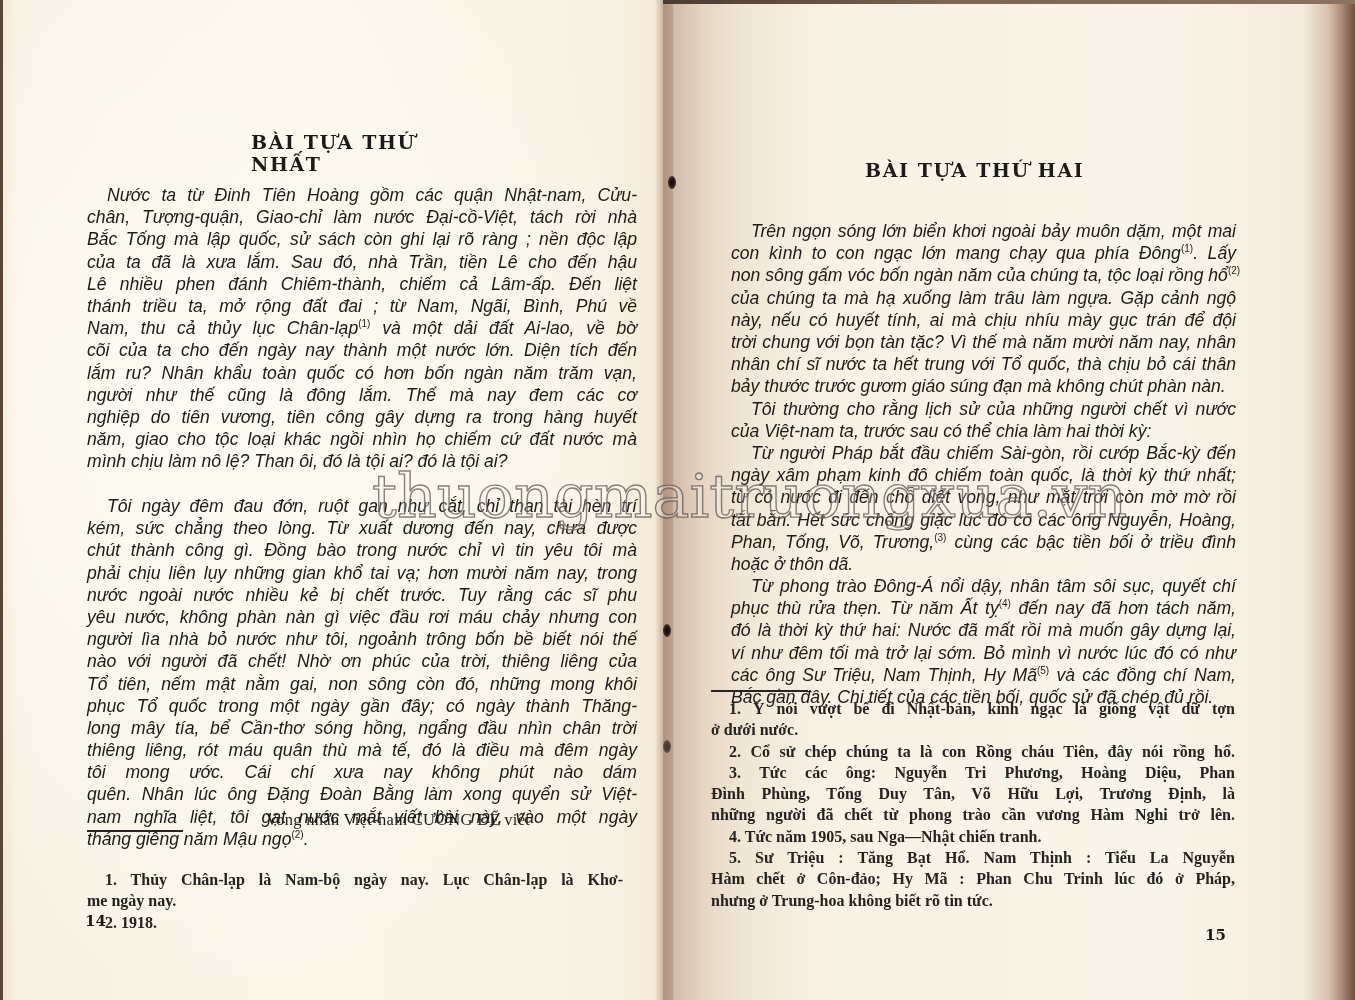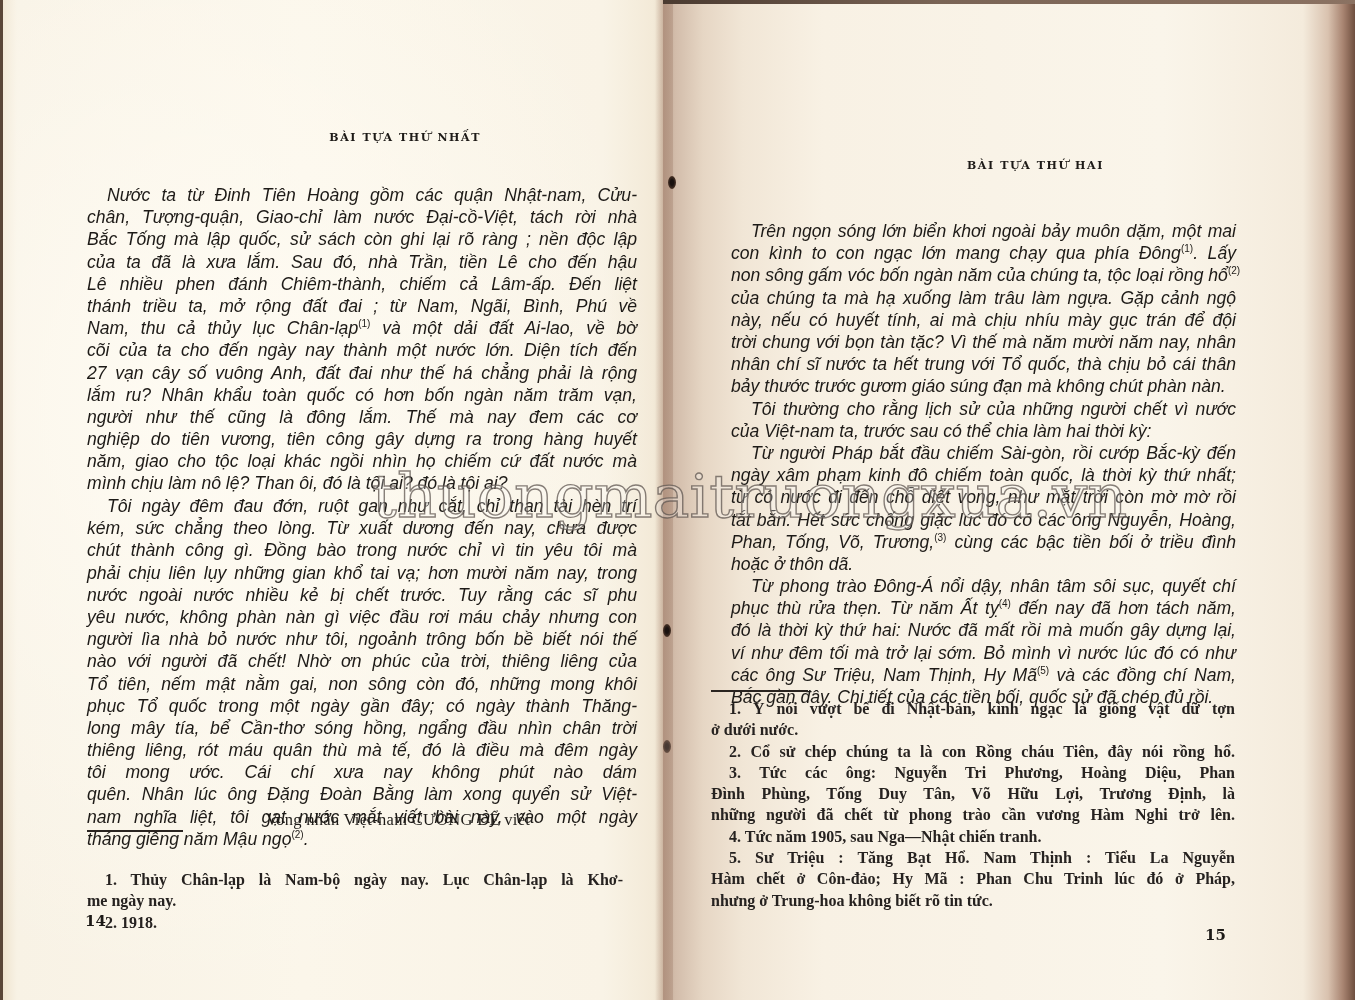--- a/index.html
+++ b/index.html
@@ -59,23 +59,23 @@
       top: 0;
       width: 692px;
       height: 4px;
       background: linear-gradient(90deg, #4a3a30, #7a6455 40%, #8b7262);
     }
 
     .title {
       position: absolute;
       font-family: "DejaVu Serif", "Liberation Serif", serif;
       font-weight: bold;
-      font-size: 11px;
+      font-size: 19px;
       letter-spacing: 1.6px;
-      text-align: right;
+      text-align: left;
     }
     .body-text {
       position: absolute;
       font-family: Liberation Sans, sans-serif;
       font-style: italic;
       font-size: 17.6px;
       line-height: 22.2px;
       text-align: justify;
       text-align-last: justify;
     }
@@ -149,21 +149,20 @@
 
     <div class="body-text" style="left:84px; top:184px; width:550px;">
       <span class="line indent">Nước ta từ Đinh Tiên Hoàng gồm các quận Nhật-nam, Cửu-</span>
       <span class="line">chân, Tượng-quận, Giao-chỉ làm nước Đại-cồ-Việt, tách rời nhà</span>
       <span class="line">Bắc Tống mà lập quốc, sử sách còn ghi lại rõ ràng ; nền độc lập</span>
       <span class="line">của ta đã là xưa lắm. Sau đó, nhà Trần, tiền Lê cho đến hậu</span>
       <span class="line">Lê nhiều phen đánh Chiêm-thành, chiếm cả Lâm-ấp. Đến liệt</span>
       <span class="line">thánh triều ta, mở rộng đất đai ; từ Nam, Ngãi, Bình, Phú về</span>
       <span class="line"><span>Nam, thu cả thủy lục Chân-lạp</span><sup class="fn">(1)</sup><span> và một dải đất Ai-lao, về bờ</span></span>
       <span class="line">cõi của ta cho đến ngày nay thành một nước lớn. Diện tích đến</span>
-      <span class="line">27 vạn cây số vuông Anh, đất đai như thế há chẳng phải là rộng</span>
       <span class="line">lắm ru? Nhân khẩu toàn quốc có hơn bốn ngàn năm trăm vạn,</span>
       <span class="line">người như thế cũng là đông lắm. Thế mà nay đem các cơ</span>
       <span class="line">nghiệp do tiên vương, tiên công gây dựng ra trong hàng huyết</span>
       <span class="line">năm, giao cho tộc loại khác ngồi nhìn họ chiếm cứ đất nước mà</span>
       <span class="line last">mình chịu làm nô lệ? Than ôi, đó là tội ai? đó là tội ai?</span>
     </div>
 
     <div class="body-text" style="left:84px; top:495px; width:550px;">
       <span class="line indent">Tôi ngày đêm đau đớn, ruột gan như cắt, chỉ than tài hèn trí</span>
       <span class="line">kém, sức chẳng theo lòng. Từ xuất dương đến nay, chưa được</span>
@@ -190,21 +189,21 @@
     <div class="footnotes" style="left:84px; top:845px; width:536px;margin-top:24px;">
       <span class="line indent">1. Thủy Chân-lạp là Nam-bộ ngày nay. Lục Chân-lạp là Khơ-</span>
       <span class="line last">me ngày nay.</span>
       <span class="line last indent">2. 1918.</span>
     </div>
 
     <div class="page-num" style="left:82px; top:912px;">14</div>
   </div>
 
   <div class="page page-right">
-    <div class="title" style="left:191px; top:159px; width:250px;">BÀI TỰA THỨ HAI</div>
+    <div class="title" style="left:202px; top:159px; width:250px;">BÀI TỰA THỨ HAI</div>
 
     <div class="body-text" style="left:68px; top:220px; width:505px;">
       <span class="line indent">Trên ngọn sóng lớn biển khơi ngoài bảy muôn dặm, một mai</span>
       <span class="line"><span>con kình to con ngạc lớn mang chạy qua phía Đông</span><sup class="fn">(1)</sup><span>. Lấy</span></span>
       <span class="line"><span>non sông gấm vóc bốn ngàn năm của chúng ta, tộc loại rồng hổ</span><sup class="fn">(2)</sup></span>
       <span class="line">của chúng ta mà hạ xuống làm trâu làm ngựa. Gặp cảnh ngộ</span>
       <span class="line">này, nếu có huyết tính, ai mà chịu nhíu mày gục trán để đội</span>
       <span class="line">trời chung với bọn tàn tặc? Vì thế mà năm mười năm nay, nhân</span>
       <span class="line">nhân chí sĩ nước ta hết trung với Tổ quốc, thà chịu bỏ cái thân</span>
       <span class="line last">bảy thước trước gươm giáo súng đạn mà không chút phàn nàn.</span>

